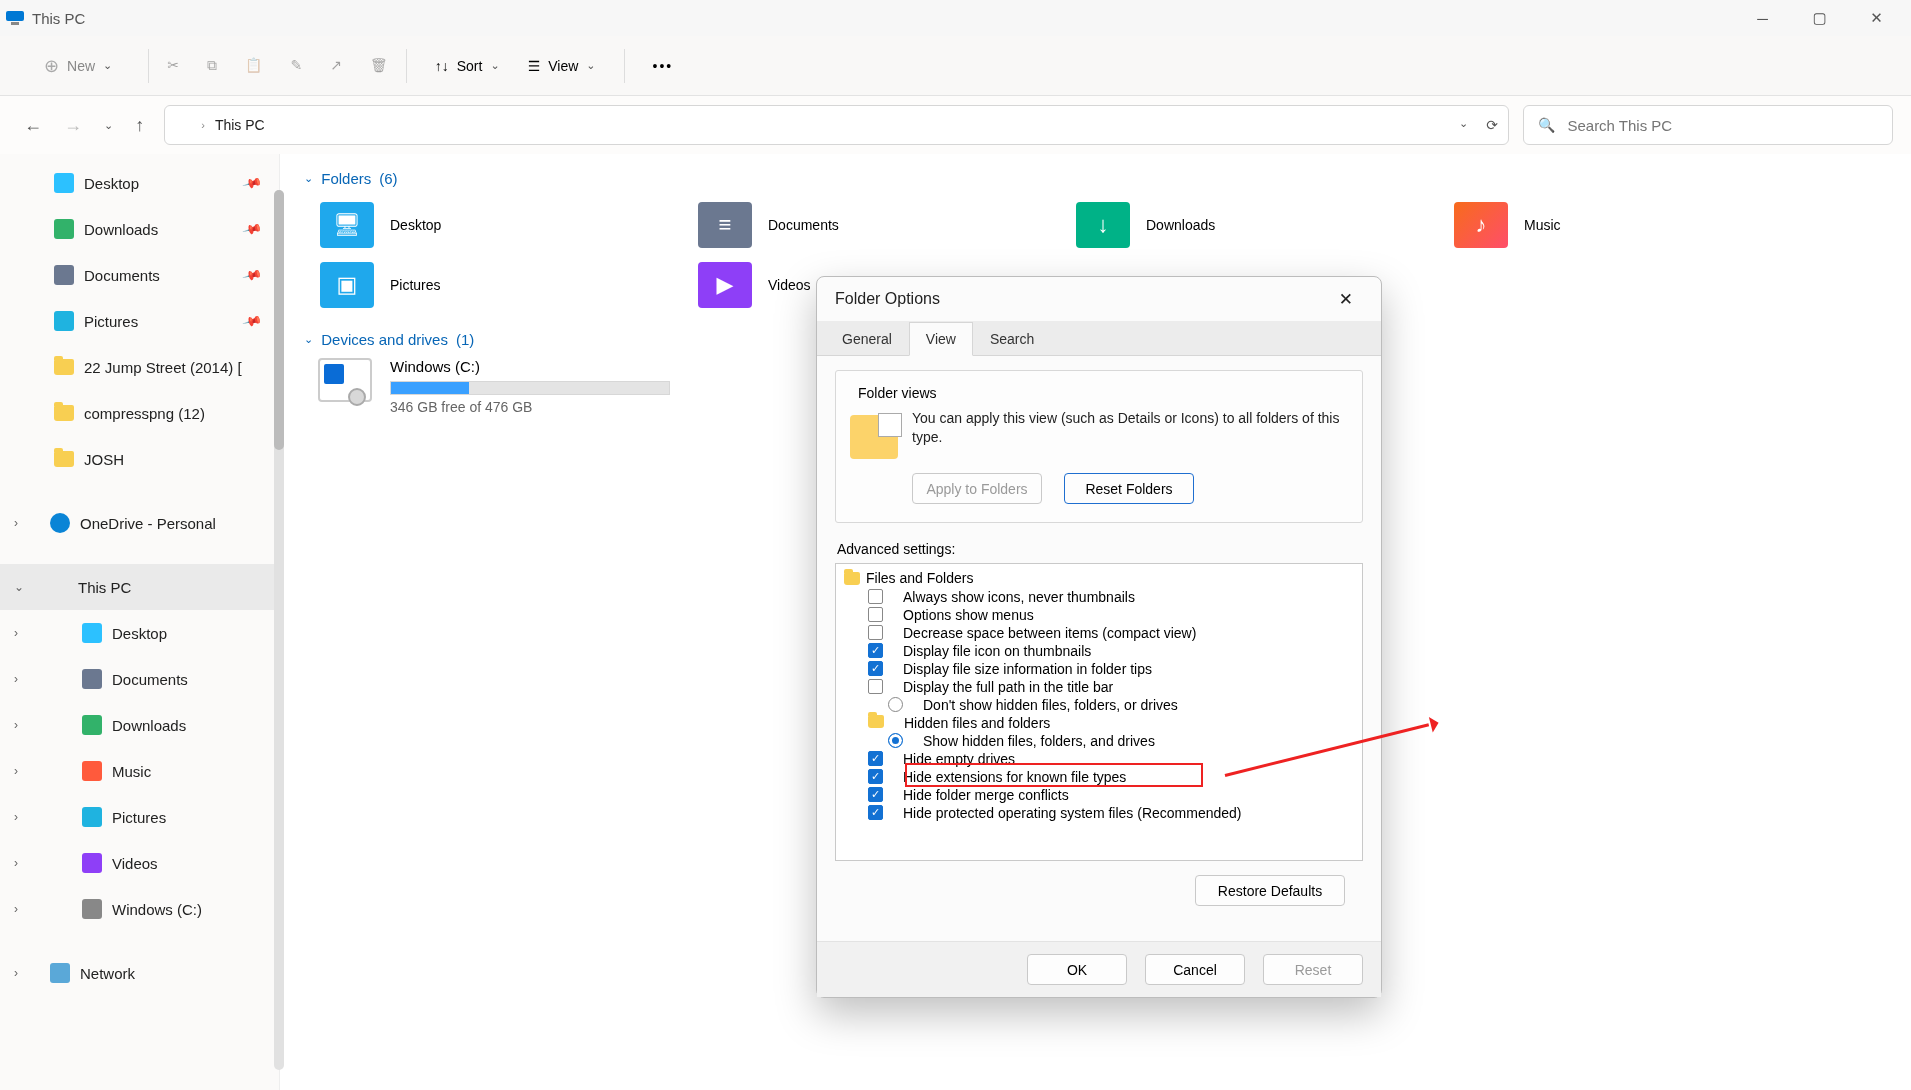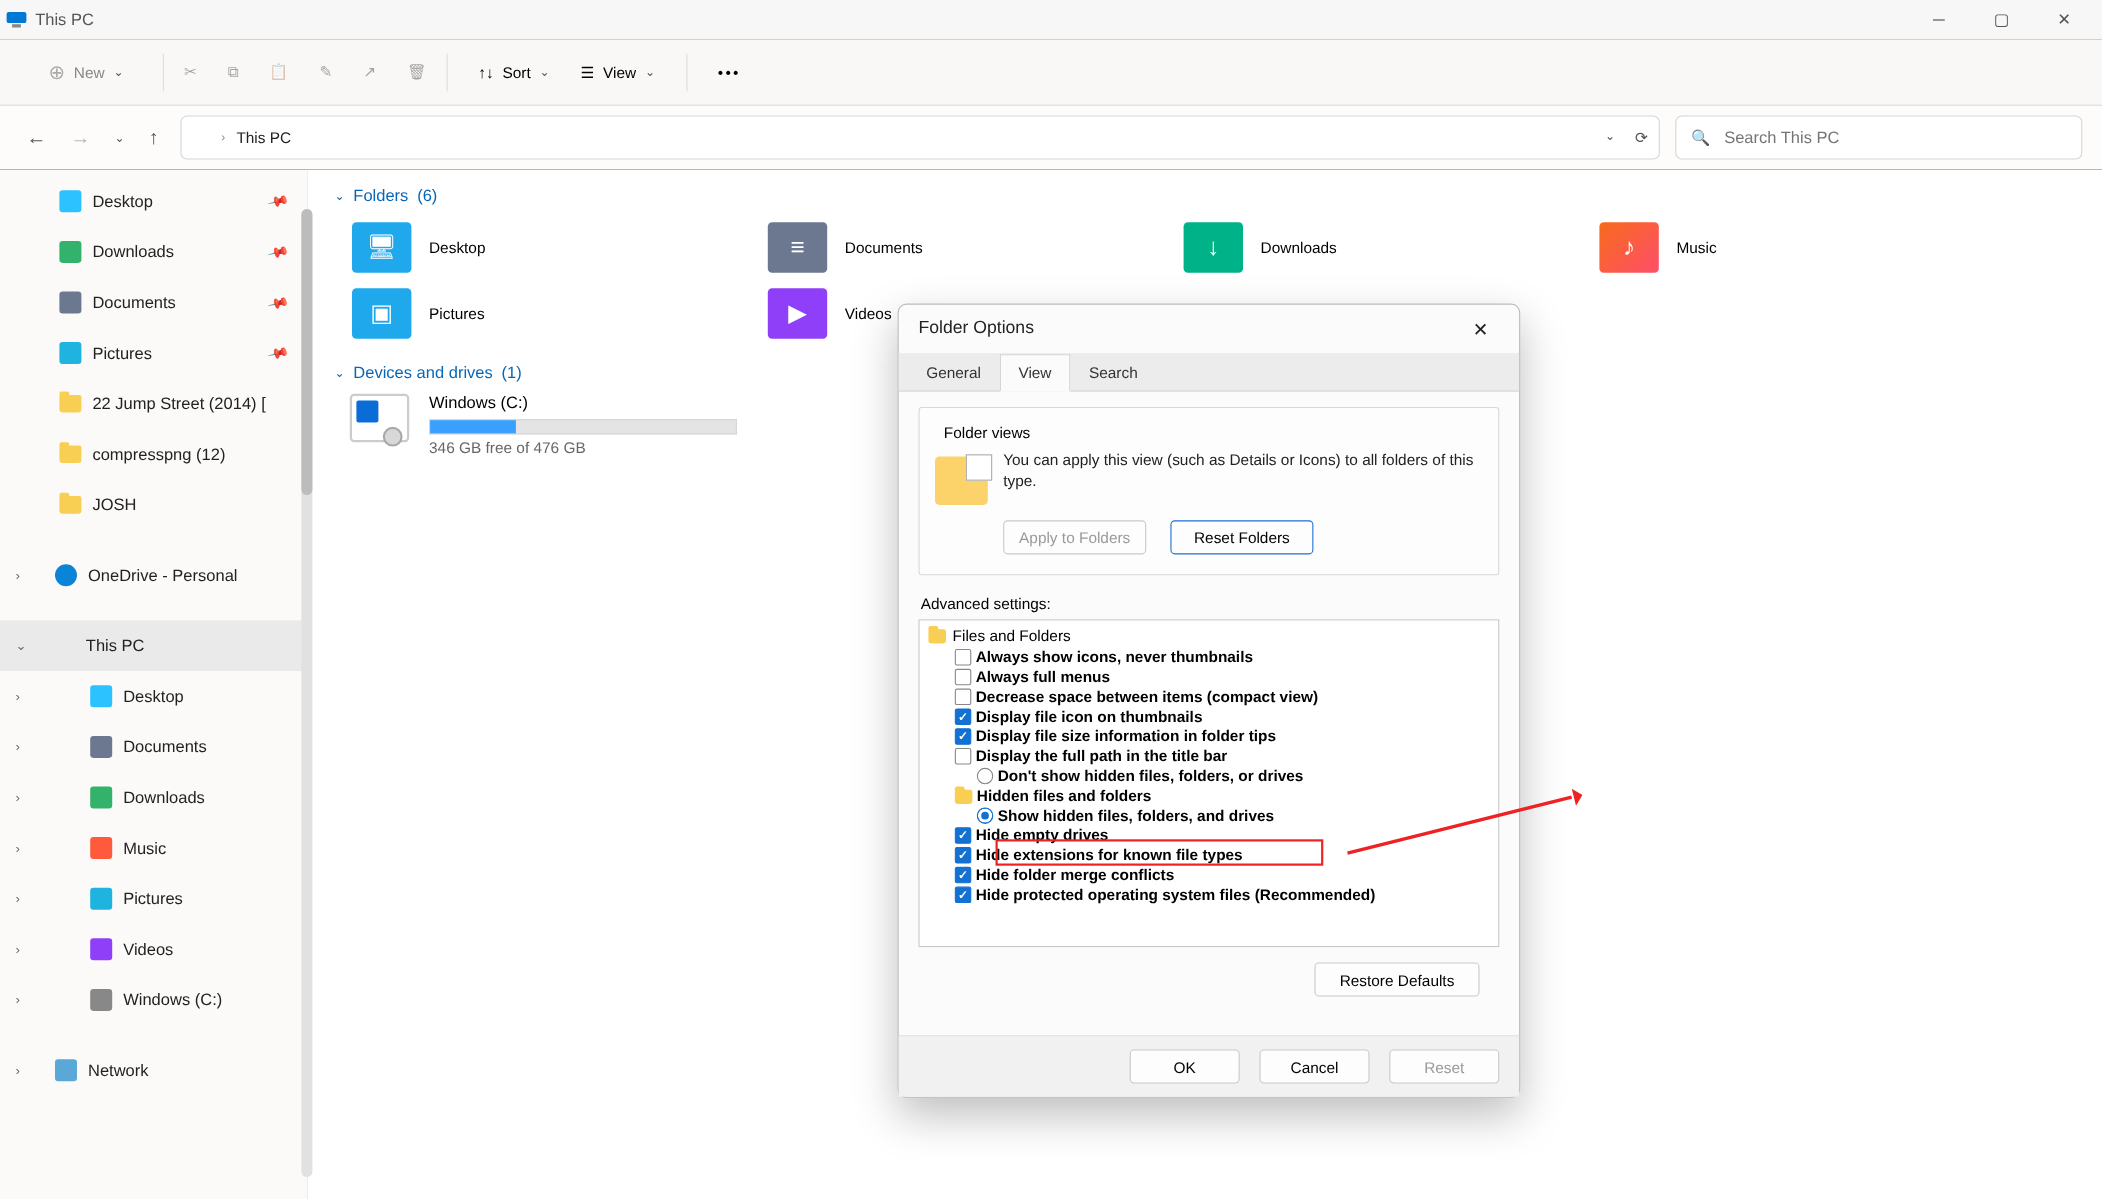--- a/index.html
+++ b/index.html
@@ -69,21 +69,21 @@
   .fv-ico{ width:48px;height:44px;background:#fcd36a;border-radius:4px;position:relative;flex-shrink:0; margin-top:6px;}
   .fv-ico::after{content:"";position:absolute;right:-4px;top:-2px;width:22px;height:22px;background:#fff;border:1px solid #aaa;}
   .fv-txt{font-size:14px; color:#222; line-height:1.35;}
   .fv-btns{display:flex; gap:22px; margin-top:14px; margin-left:62px;}
   .btn-win{min-width:130px;height:31px;border:1px solid #c9c9c9;background:#fdfdfd;border-radius:4px;font-size:14px;cursor:pointer;}
   .btn-win.disabled{color:#9a9a9a;}
   .btn-win.accent{border-color:#1f6fd0;}
   .adv-label{font-size:14px;margin:18px 0 6px 2px;}
   .adv-box{border:1px solid #c9c9c9;background:#fff;height:298px;overflow-y:scroll;padding:4px 6px;font-size:14px;}
   .tree-head{display:flex;align-items:center;gap:6px;padding:2px 2px;}
-  .tree-item{display:flex;align-items:flex-end;gap:4px;padding:1px 2px 1px 26px;font-weight:bold;}
+  .tree-item{display:flex;align-items:flex-start;gap:20px;padding:1px 2px 1px 26px;}
   .tree-item.sub{padding-left:46px;}
   .cb{width:15px;height:15px;border:1px solid #888;border-radius:2px;display:inline-flex;align-items:center;justify-content:center;background:#fff;font-size:11px;color:#fff;}
   .cb.checked{background:#1371d3;border-color:#1371d3;}
   .rb{width:15px;height:15px;border:1px solid #888;border-radius:50%;display:inline-flex;align-items:center;justify-content:center;background:#fff;}
   .rb.checked{border-color:#1371d3;background:#1371d3; box-shadow: inset 0 0 0 3px #fff;}
   .highlight-box{position:absolute;border:2px solid #e22;}
   .arrow-line{position:absolute;height:3px;background:#e22;transform-origin:left center;}
   .arrow-line::after{content:"";position:absolute;right:-2px;top:-6px;border:8px solid transparent;border-right-color:#e22;transform:translateX(100%) rotate(180deg);}
   .dlg-footer{display:flex;justify-content:flex-end;gap:18px;padding:12px 18px;border-top:1px solid #e3e3e3;background:#f1f1f1;}
   .dlg-restore{display:flex;justify-content:flex-end;padding:14px 18px;}
@@ -330,21 +330,21 @@
         <div class="tree-head">
      <span class="ico folder" style="width:16px;height:13px;"></span>
      <span>Files and Folders</span>
    </div>
         <div class="tree-item">
        <span class="cb"></span>
           <span>Always show icons, never thumbnails</span>
      </div>
         <div class="tree-item">
        <span class="cb"></span>
-          <span>Always full menus</span>
+          <span>Options show menus</span>
      </div>
         <div class="tree-item">
        <span class="cb"></span>
           <span>Decrease space between items (compact view)</span>
      </div>
         <div class="tree-item">
        <span class="cb checked">✓</span>
           <span>Display file icon on thumbnails</span>
      </div>
         <div class="tree-item">

